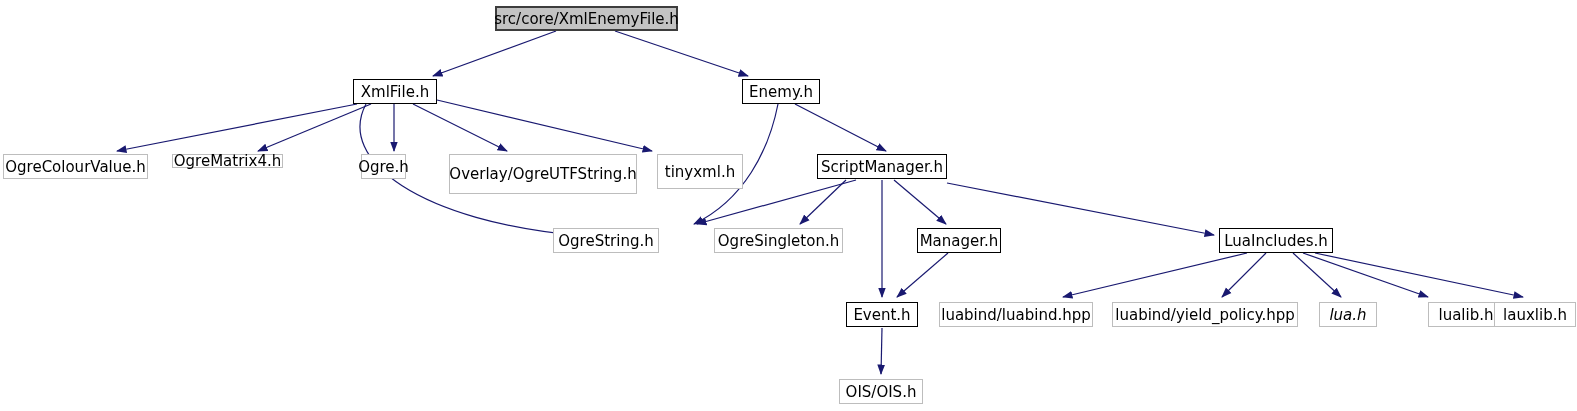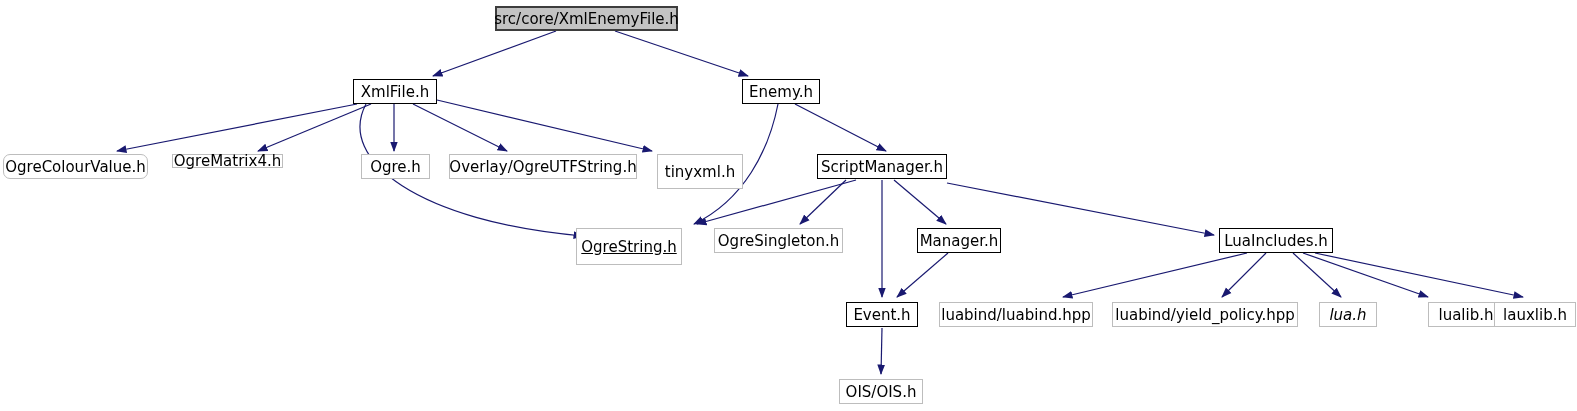--- a/index.html
+++ b/index.html
@@ -57,27 +57,27 @@
         <path d="M1293,253 L1341,297" marker-end="url(#arrow)"></path>
         <path d="M1303,253 L1428,297" marker-end="url(#arrow)"></path>
         <path d="M1315,253 L1523,297" marker-end="url(#arrow)"></path>
         <path d="M882,328 L881,374" marker-end="url(#arrow)"></path>
       </g>
   </svg>
   <div id="nodes">
       <div class="node current" style="left: 495px; top: 6px; width: 183px; height: 25px;">src/core/XmlEnemyFile.h</div>
       <div class="node linked" style="left: 353px; top: 79px; width: 84px; height: 25px;">XmlFile.h</div>
       <div class="node linked" style="left: 742px; top: 79px; width: 78px; height: 25px;">Enemy.h</div>
-      <div class="node leaf" style="left: 3px; top: 154px; width: 145px; height: 25px; border-radius: 7px;">OgreColourValue.h</div>
+      <div class="node leaf" style="left: 3px; top: 154px; width: 145px; height: 25px;">OgreColourValue.h</div>
       <div class="node leaf" style="left: 172px; top: 154px; width: 111px; height: 14px;">OgreMatrix4.h</div>
-      <div class="node leaf" style="left: 361px; top: 154px; width: 69px; height: 25px; text-align: right;">Ogre.h</div>
-      <div class="node leaf" style="left: 449px; top: 154px; width: 188px; height: 25px;">Overlay/OgreUTFString.h</div>
+      <div class="node leaf" style="left: 361px; top: 154px; width: 45px; height: 25px; text-align: right;">Ogre.h</div>
+      <div class="node leaf" style="left: 449px; top: 154px; width: 188px; height: 40px;">Overlay/OgreUTFString.h</div>
       <div class="node leaf" style="left: 657px; top: 154px; width: 86px; height: 35px;">tinyxml.h</div>
       <div class="node linked" style="left: 817px; top: 154px; width: 130px; height: 25px;">ScriptManager.h</div>
-      <div class="node leaf" style="left: 576px; top: 228px; width: 106px; height: 37px; text-decoration: underline;">OgreString.h</div>
+      <div class="node leaf" style="left: 553px; top: 228px; width: 106px; height: 25px;">OgreString.h</div>
       <div class="node leaf" style="left: 714px; top: 228px; width: 129px; height: 25px;">OgreSingleton.h</div>
       <div class="node linked" style="left: 917px; top: 228px; width: 84px; height: 25px;">Manager.h</div>
       <div class="node linked" style="left: 1219px; top: 228px; width: 114px; height: 25px;">LuaIncludes.h</div>
       <div class="node linked" style="left: 846px; top: 302px; width: 72px; height: 25px;">Event.h</div>
       <div class="node leaf" style="left: 939px; top: 302px; width: 154px; height: 25px;">luabind/luabind.hpp</div>
       <div class="node leaf" style="left: 1112px; top: 302px; width: 186px; height: 25px;">luabind/yield_policy.hpp</div>
       <div class="node leaf" style="left: 1319px; top: 302px; width: 58px; height: 25px; font-style: italic;">lua.h</div>
       <div class="node leaf" style="left: 1396px; top: 302px; width: 76px; height: 25px; margin-left: 32px;">lualib.h</div>
       <div class="node leaf" style="left: 1494px; top: 302px; width: 82px; height: 25px;">lauxlib.h</div>
       <div class="node leaf" style="left: 839px; top: 379px; width: 84px; height: 25px;">OIS/OIS.h</div>

